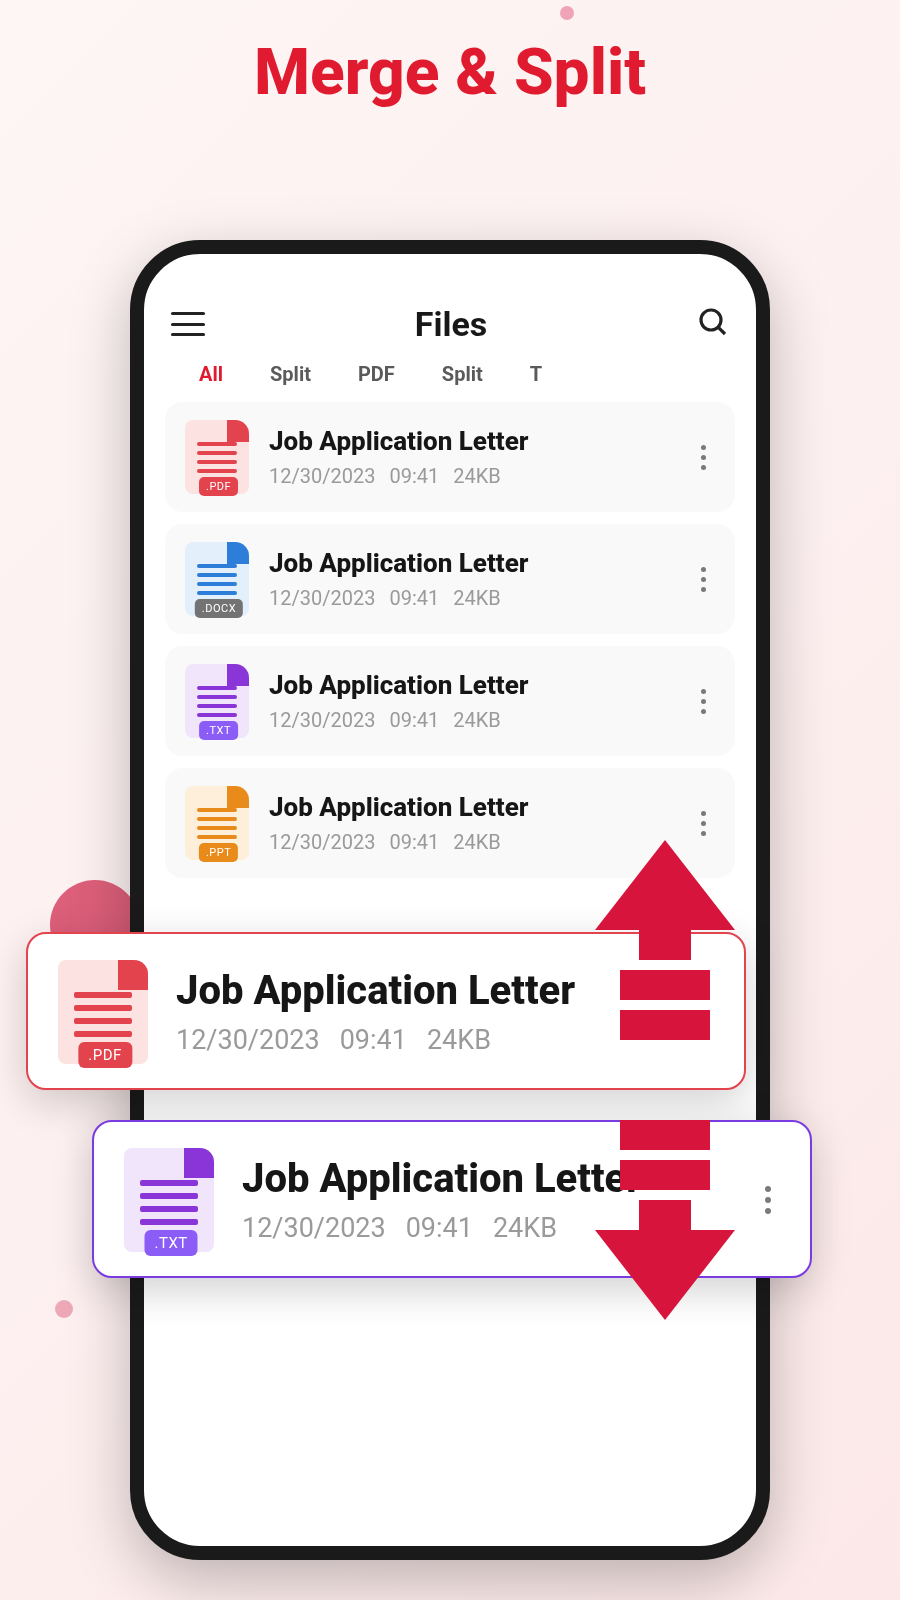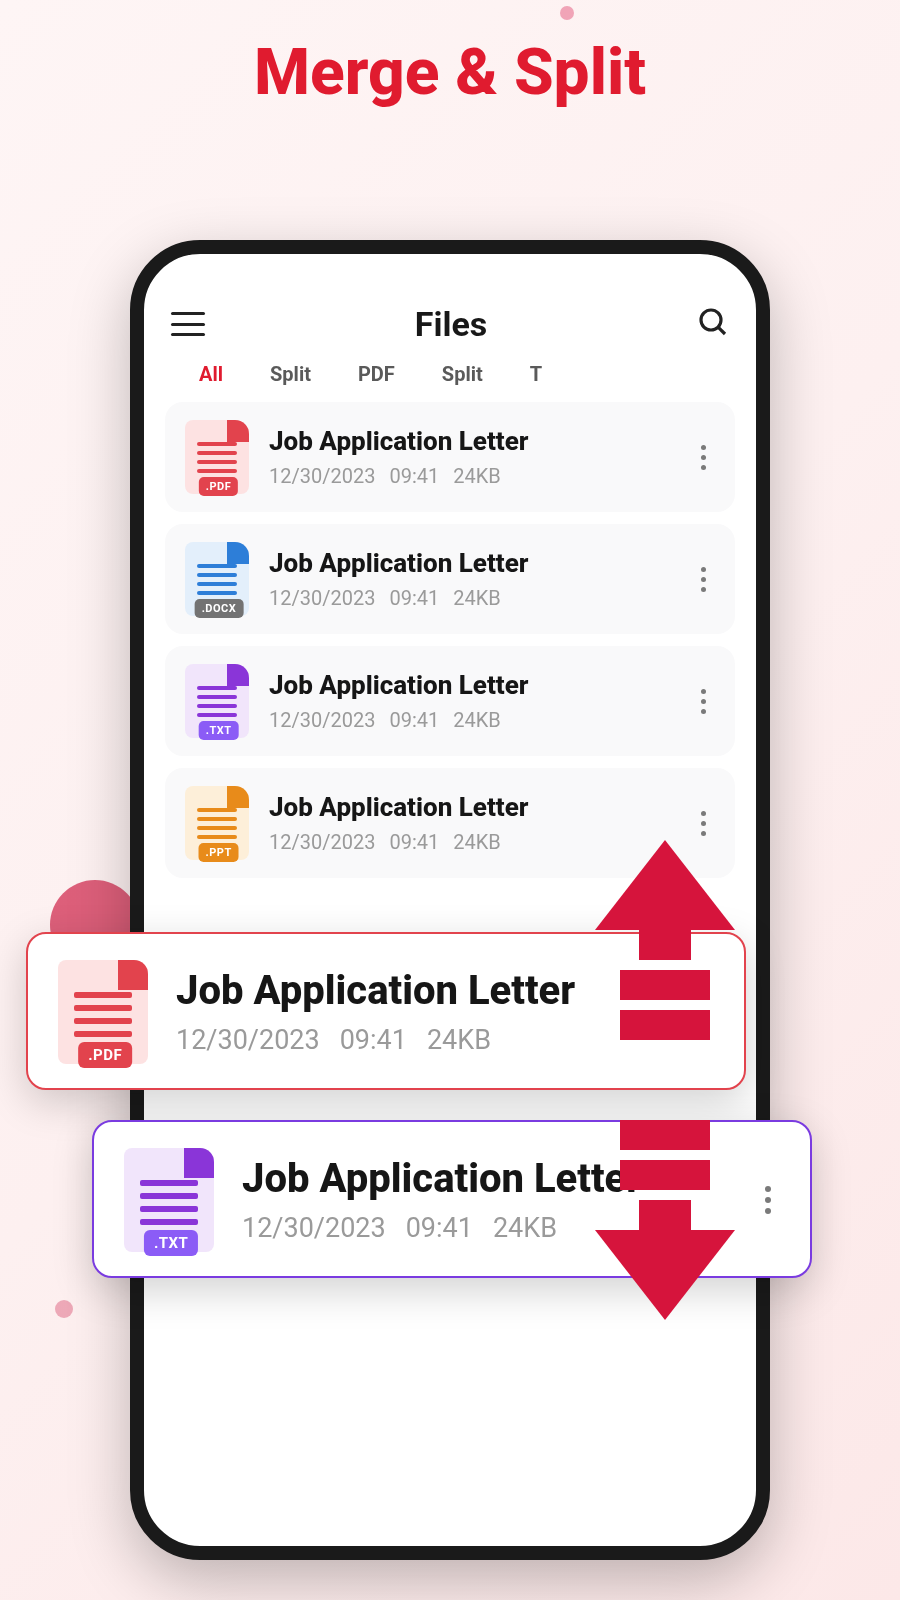--- a/index.html
+++ b/index.html
@@ -64,21 +64,21 @@
   .card .meta { font-size: 20px; color:#9a9a9a; margin-top:6px; display:flex; gap:14px; }
   .kebab { width: 24px; display:flex; flex-direction:column; align-items:center; gap:5px; cursor:pointer; }
   .kebab span { width:5px; height:5px; background:#7a7a7a; border-radius:50%; }
 
   
   .ficon { width: 64px; height: 74px; position:relative; }
   .ficon .page { position:absolute; inset:0; border-radius: 8px 14px 8px 8px; }
   .ficon .fold { position:absolute; top:0; right:0; width:22px; height:22px; border-top-right-radius:14px; }
   .ficon .lines { position:absolute; top:22px; left:12px; right:12px; display:flex; flex-direction:column; gap:5px; }
   .ficon .lines i { height:4px; border-radius:2px; }
-  .ficon .badge { position:absolute; bottom:-2px; left:50%; transform:translateX(-46%); font-size:11px; font-weight:700; color:#fff; padding:3px 7px; border-radius:5px; letter-spacing:.5px; }
+  .ficon .badge { position:absolute; bottom:-2px; left:50%; transform:translateX(-46%); font-size:11px; font-weight:400; color:#fff; padding:3px 7px; border-radius:5px; letter-spacing:.5px; }
   .ic-pdf  .page{background:#fde2e2;} .ic-pdf  .fold{background:#e2434d;} .ic-pdf  .lines i{background:#e2434d;} .ic-pdf  .badge{background:#e2434d;}
   .ic-docx .page{background:#e3effb;} .ic-docx .fold{background:#2d7ed8;} .ic-docx .lines i{background:#2d7ed8;} .ic-docx .badge{background:#737373;}
   .ic-txt  .page{background:#f1e5fb;} .ic-txt  .fold{background:#8a35d8;} .ic-txt  .lines i{background:#8a35d8;} .ic-txt  .badge{background:#8b5cf6;}
   .ic-ppt  .page{background:#fdefd9;} .ic-ppt  .fold{background:#e88b1a;} .ic-ppt  .lines i{background:#e88b1a;} .ic-ppt  .badge{background:#e88b1a;}
 
   
   .float-card {
     position:absolute;
     background:#fff;
     border-radius: 20px;

